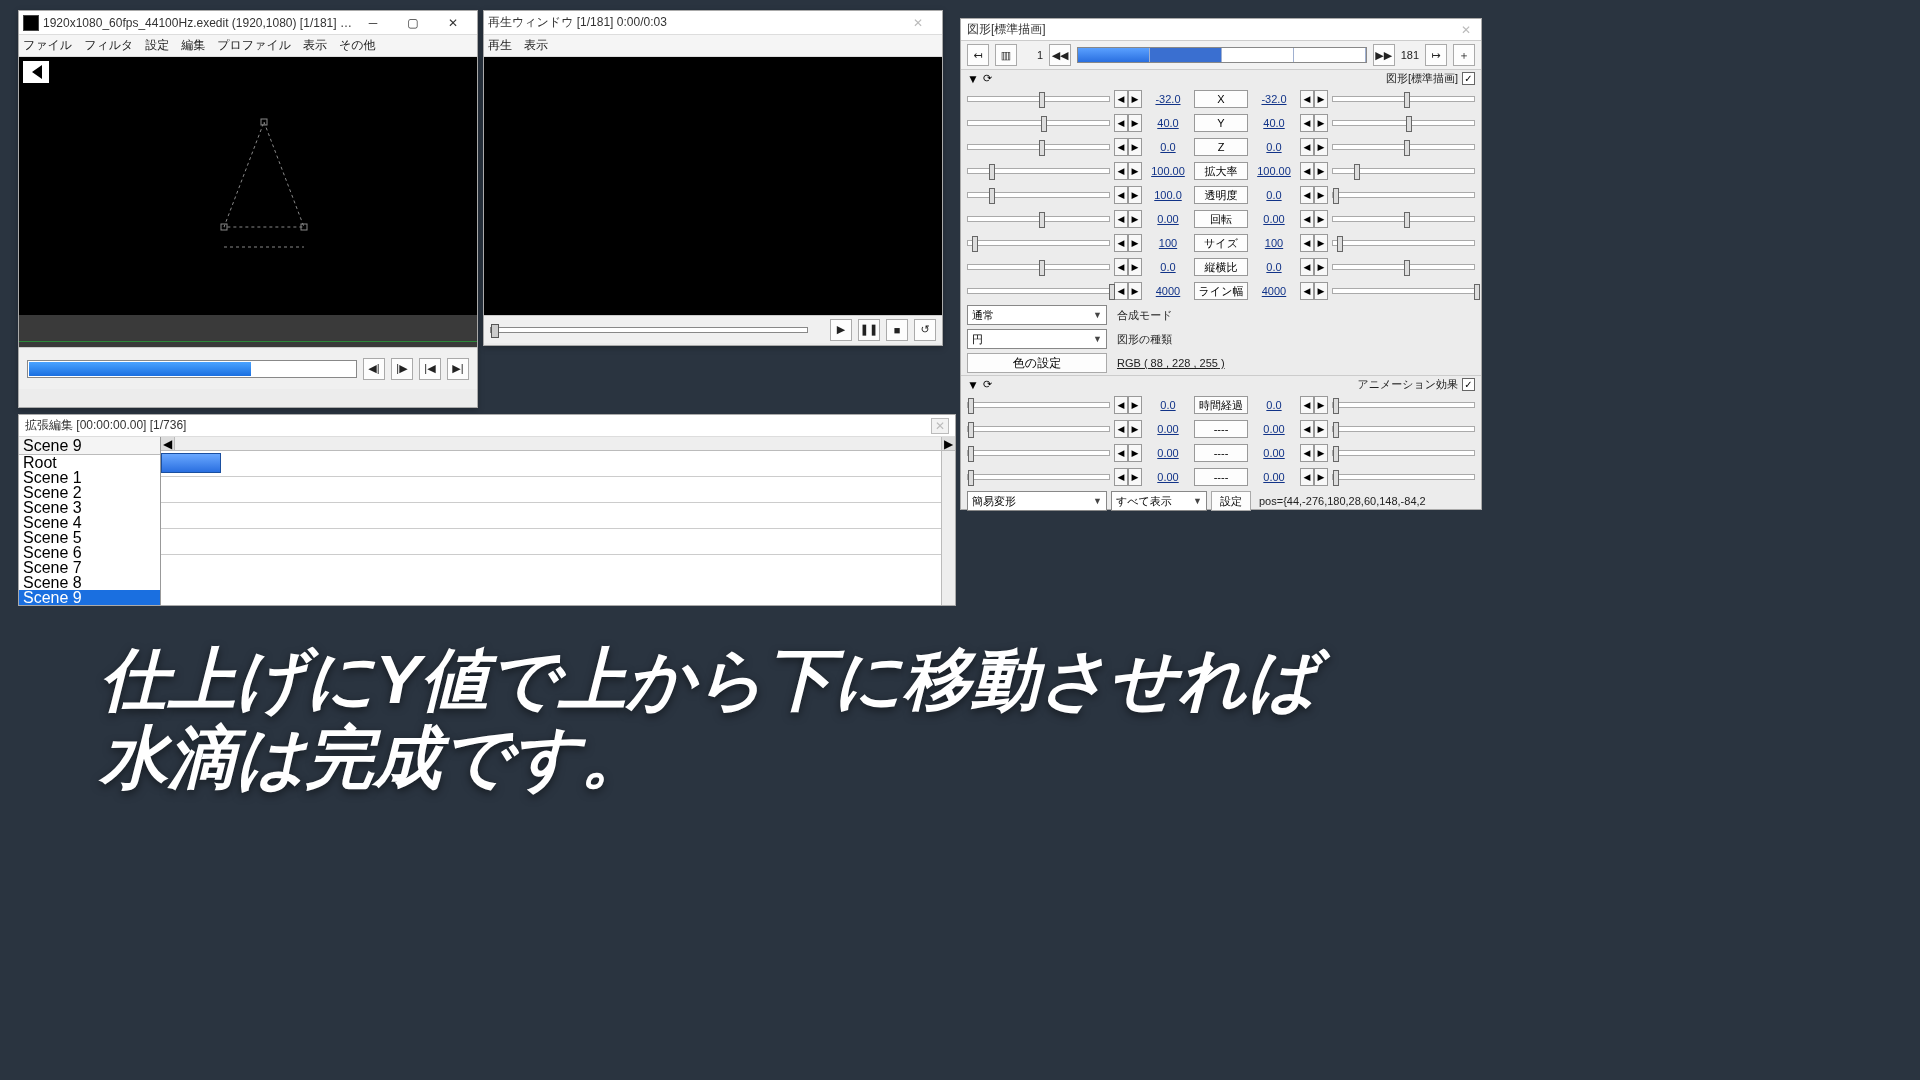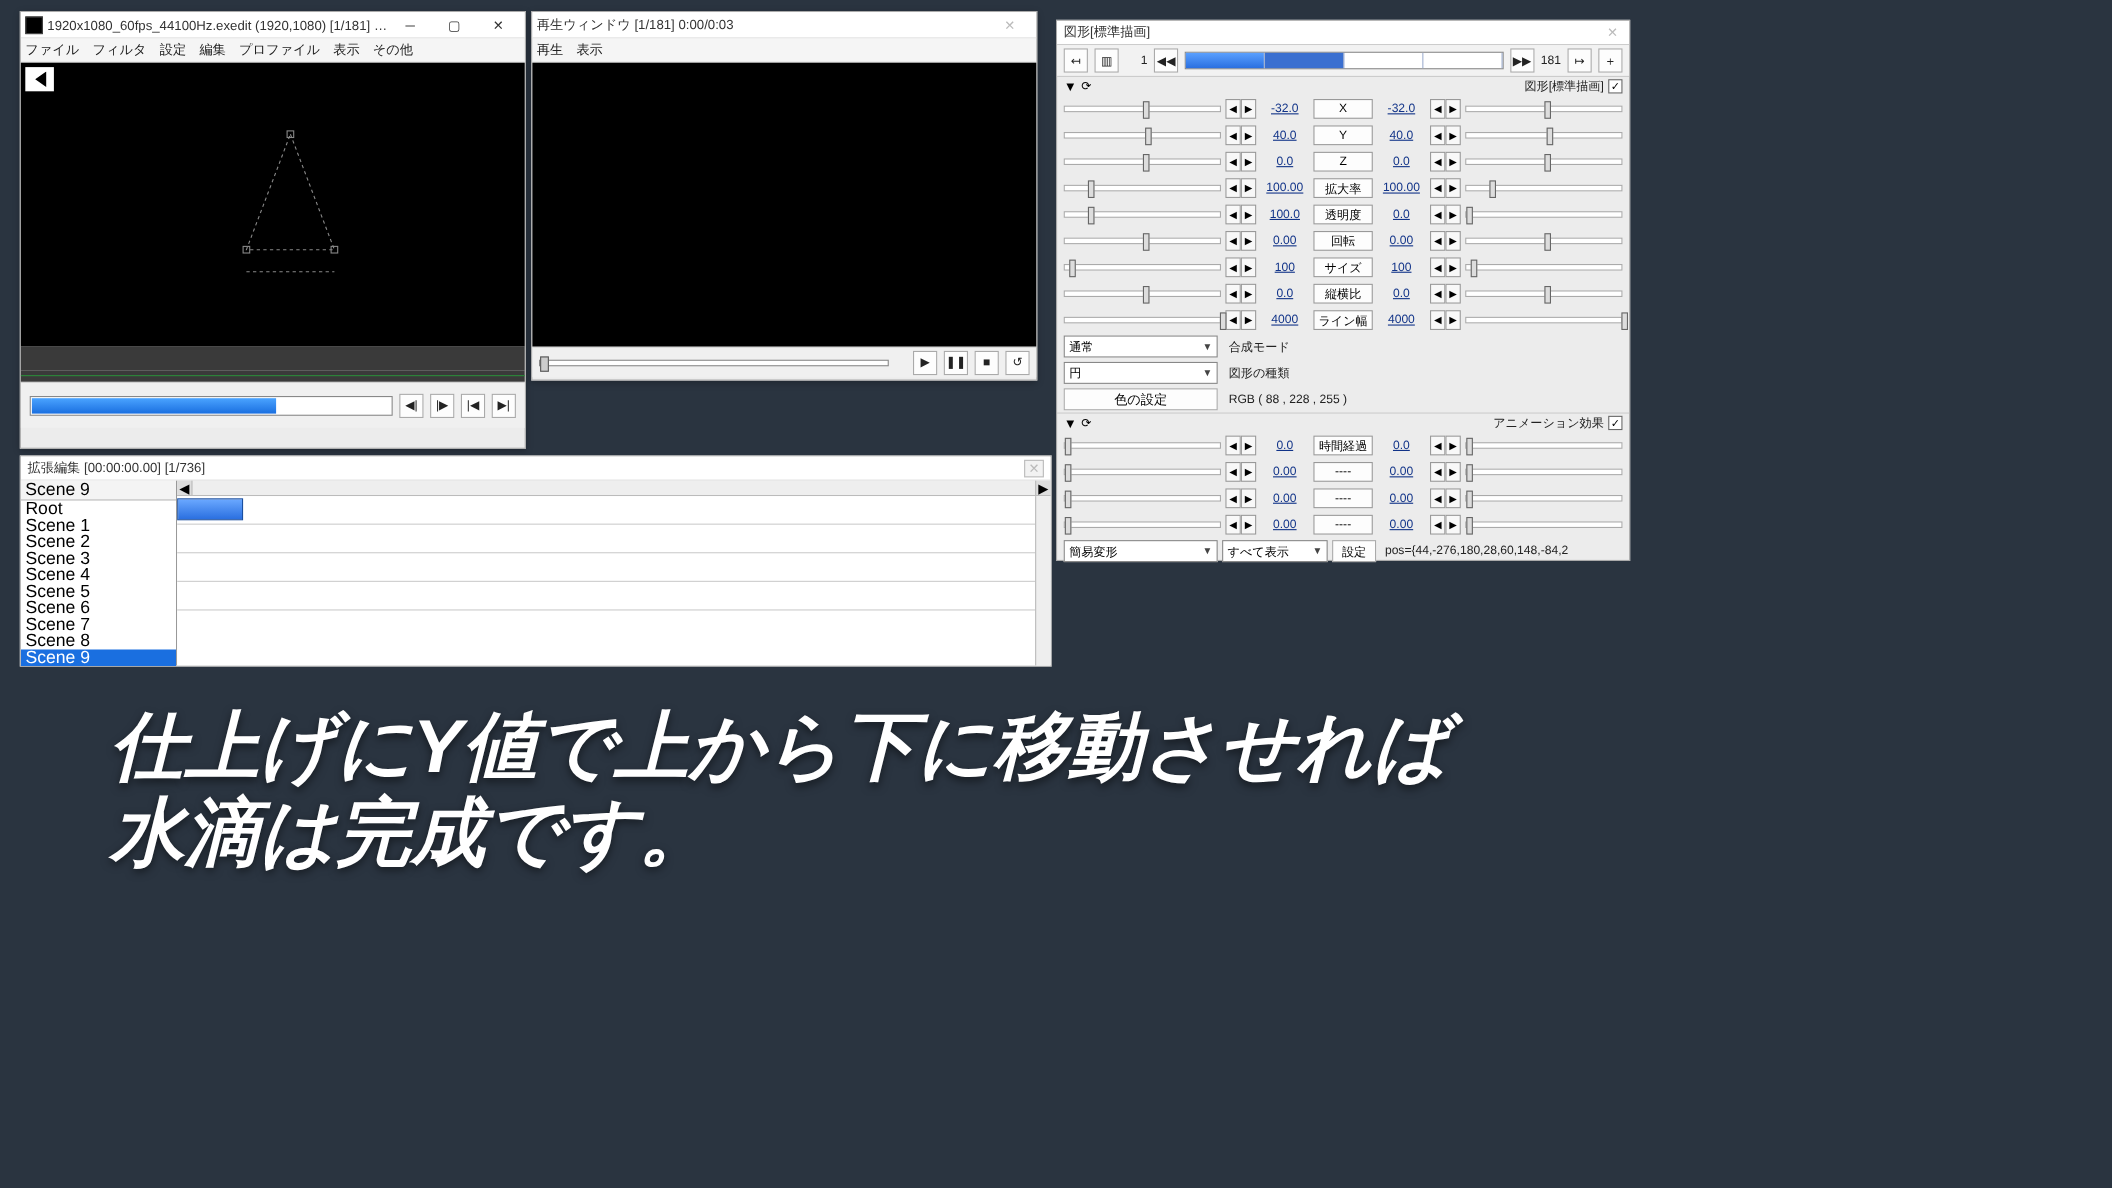--- a/index.html
+++ b/index.html
@@ -450,21 +450,21 @@
     <div class="dropdown" style="width:140px;">
       <span>円</span>
         <span class="arrow">▼</span>
     </div>
     <span class="labeltxt" style="margin-left:6px;">図形の種類</span>
   </div>
   <div class="param-row">
     <div style="width:140px; height:20px; background:#fdfdfd; border:1px solid #aaa; display:flex;align-items:center;justify-content:center;">
       <span>色の設定</span>
     </div>
-    <span class="labeltxt" style="margin-left:6px;">RGB ( 88 , 228 , 255 )</span>
+    <span class="labeltxt" style="margin-left:6px;text-decoration:underline;">RGB ( 88 , 228 , 255 )</span>
   </div>
 
   <div class="sect-head">
     <span>▼</span>
     <span style="font-size:11px;">⟳</span>
     <span class="spacer"></span>
     <span class="labeltxt">アニメーション効果</span>
     <div class="chk">✓</div>
   </div>
   <div id="anim-rows">

